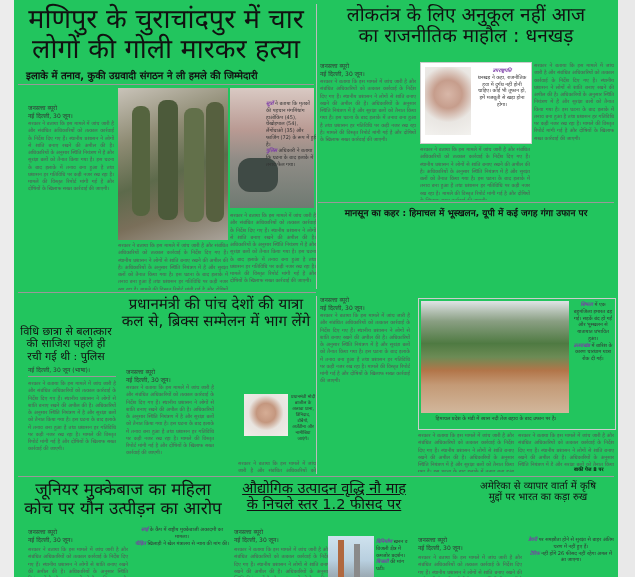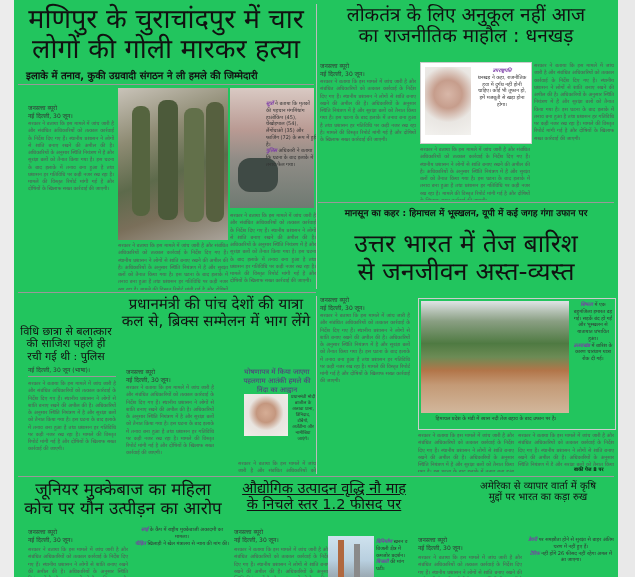--- a/index.html
+++ b/index.html
@@ -82,24 +82,20 @@
     <div class="abs kicker" style="left:54px;top:4px;width:54px;font-size:5px;text-align:center;">
       <div class="kw">उपराष्ट्रपति</div>
       <div>धनखड़ ने कहा, राजनीतिक हवा में दुर्गंध नहीं होनी चाहिए। कोई भी तूफान हो, हमें मजबूती से खड़ा होना होगा।</div>
     </div>
   </div>
   <div class="abs body-text" style="left:406px;top:146px;width:110px;height:54px;">सरकार ने बताया कि इस मामले में जांच जारी है और संबंधित अधिकारियों को तत्काल कार्रवाई के निर्देश दिए गए हैं। स्थानीय प्रशासन ने लोगों से शांति बनाए रखने की अपील की है। अधिकारियों के अनुसार स्थिति नियंत्रण में है और सुरक्षा बलों को तैनात किया गया है। इस घटना के बाद इलाके में तनाव बना हुआ है तथा प्रशासन हर गतिविधि पर कड़ी नजर रख रहा है। मामले की विस्तृत रिपोर्ट मांगी गई है और दोषियों के खिलाफ सख्त कार्रवाई की जाएगी।</div>
   <div class="abs body-text" style="left:520px;top:62px;width:80px;height:138px;">सरकार ने बताया कि इस मामले में जांच जारी है और संबंधित अधिकारियों को तत्काल कार्रवाई के निर्देश दिए गए हैं। स्थानीय प्रशासन ने लोगों से शांति बनाए रखने की अपील की है। अधिकारियों के अनुसार स्थिति नियंत्रण में है और सुरक्षा बलों को तैनात किया गया है। इस घटना के बाद इलाके में तनाव बना हुआ है तथा प्रशासन हर गतिविधि पर कड़ी नजर रख रहा है। मामले की विस्तृत रिपोर्ट मांगी गई है और दोषियों के खिलाफ सख्त कार्रवाई की जाएगी।</div>
   <div class="rule-h" style="left:304px;top:202px;width:296px;"></div>
 
   <div class="abs" style="left:304px;top:206px;width:296px;text-align:center;font-size:9px;font-weight:bold;white-space:nowrap;">मानसून का कहर : हिमाचल में भूस्खलन, यूपी में कई जगह गंगा उफान पर</div>
-  <div class="abs hl hl-big hl-bold" style="left:304px;top:230px;width:296px;font-size:25px;">
-    <div>उत्तर भारत में तेज बारिश</div>
-    <div>से जनजीवन अस्त-व्यस्त</div>
-  </div>
   <div class="abs dateline" style="left:306px;top:296px;width:80px;">
     <div>जनसत्ता ब्यूरो</div>
     <div>नई दिल्ली, 30 जून।</div>
   </div>
   <div class="abs body-text" style="left:306px;top:312px;width:90px;height:162px;">सरकार ने बताया कि इस मामले में जांच जारी है और संबंधित अधिकारियों को तत्काल कार्रवाई के निर्देश दिए गए हैं। स्थानीय प्रशासन ने लोगों से शांति बनाए रखने की अपील की है। अधिकारियों के अनुसार स्थिति नियंत्रण में है और सुरक्षा बलों को तैनात किया गया है। इस घटना के बाद इलाके में तनाव बना हुआ है तथा प्रशासन हर गतिविधि पर कड़ी नजर रख रहा है। मामले की विस्तृत रिपोर्ट मांगी गई है और दोषियों के खिलाफ सख्त कार्रवाई की जाएगी।</div>
 
   <div class="abs" style="left:404px;top:298px;width:196px;height:130px;border:1px solid #ccc;">
     <div class="photo" style="left:2px;top:2px;width:148px;height:112px;background:linear-gradient(180deg,#dfe4e6 0%,#8a9f83 18%,#4f7a42 38%,#6c8b55 50%,#b27549 62%,#c49a76 75%,#d2b79c 100%);"></div>
     <div class="abs caption" style="left:2px;top:116px;width:150px;">हिमाचल प्रदेश के मंडी में ब्यास नदी तेज बहाव के बाद उफान पर है।</div>
     <div class="abs kicker" style="left:154px;top:2px;width:40px;font-size:5px;text-align:center;">
@@ -125,21 +121,20 @@
   <div class="abs hl" style="left:104px;top:296px;width:196px;font-size:15px;">
     <div>प्रधानमंत्री की पांच देशों की यात्रा</div>
     <div>कल से, ब्रिक्स सम्मेलन में भाग लेंगे</div>
   </div>
   <div class="abs dateline" style="left:112px;top:368px;width:80px;">
     <div>जनसत्ता ब्यूरो</div>
     <div>नई दिल्ली, 30 जून।</div>
   </div>
   <div class="abs body-text" style="left:112px;top:384px;width:88px;height:90px;">सरकार ने बताया कि इस मामले में जांच जारी है और संबंधित अधिकारियों को तत्काल कार्रवाई के निर्देश दिए गए हैं। स्थानीय प्रशासन ने लोगों से शांति बनाए रखने की अपील की है। अधिकारियों के अनुसार स्थिति नियंत्रण में है और सुरक्षा बलों को तैनात किया गया है। इस घटना के बाद इलाके में तनाव बना हुआ है तथा प्रशासन हर गतिविधि पर कड़ी नजर रख रहा है। मामले की विस्तृत रिपोर्ट मांगी गई है और दोषियों के खिलाफ सख्त कार्रवाई की जाएगी।</div>
   <div class="abs" style="left:224px;top:368px;width:78px;height:90px;">
-    <div class="box-head">घोषणापत्र में किया जाएगा पहलगाम आतंकी हमले की निंदा का आह्वान</div>
     <div class="photo" style="left:6px;top:26px;width:44px;height:42px;background:radial-gradient(circle at 50% 45%,#d6ad95 0%,#c4977f 30%,#e8e4df 55%,#f0eeea 100%);"></div>
     <div class="abs kicker" style="left:52px;top:26px;width:26px;font-size:4.5px;text-align:center;">प्रधानमंत्री मोदी ब्राजील के अलावा घाना, त्रिनिदाद, टोबैगो, अर्जेंटीना और नामीबिया जाएंगे।</div>
   </div>
   <div class="abs body-text" style="left:224px;top:460px;width:78px;height:14px;">सरकार ने बताया कि इस मामले में जांच जारी है और संबंधित अधिकारियों को तत्काल कार्रवाई के निर्देश दिए गए हैं। स्थानीय प्रशासन ने लोगों से शांति बनाए रखने की अपील की है। अधिकारियों के अनुसार स्थिति नियंत्रण में है और सुरक्षा बलों को तैनात किया गया है। इस घटना के बाद इलाके में तनाव बना हुआ है तथा प्रशासन हर गतिविधि पर कड़ी नजर रख रहा है। मामले की विस्तृत रिपोर्ट मांगी गई है और दोषियों के खिलाफ सख्त कार्रवाई की जाएगी।</div>
   <div class="rule-v" style="left:302px;top:296px;height:178px;"></div>
   <div class="rule-h" style="left:4px;top:476px;width:596px;"></div>
 
   <div class="abs hl hl-bold" style="left:4px;top:480px;width:210px;font-size:17px;">
     <div>जूनियर मुक्केबाज का महिला</div>
     <div>कोच पर यौन उत्पीड़न का आरोप</div>

